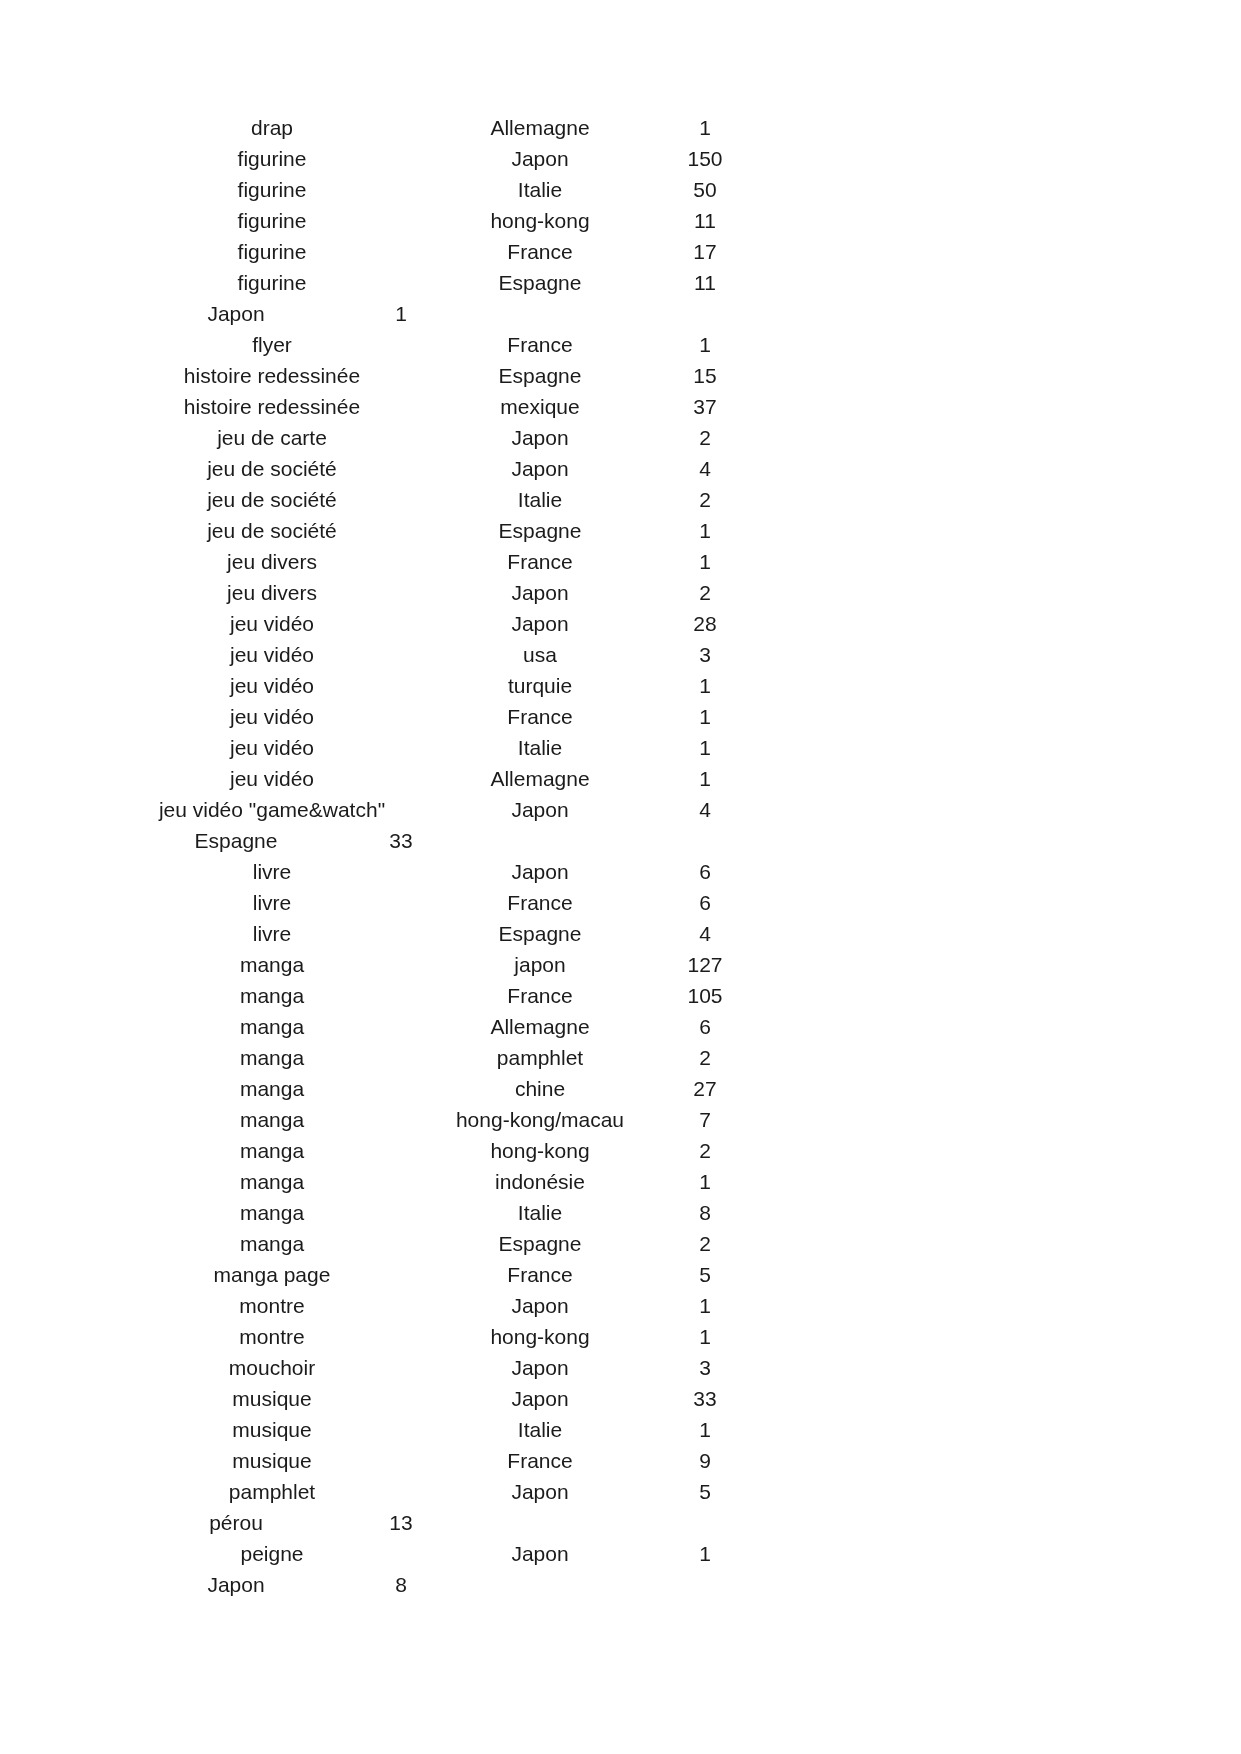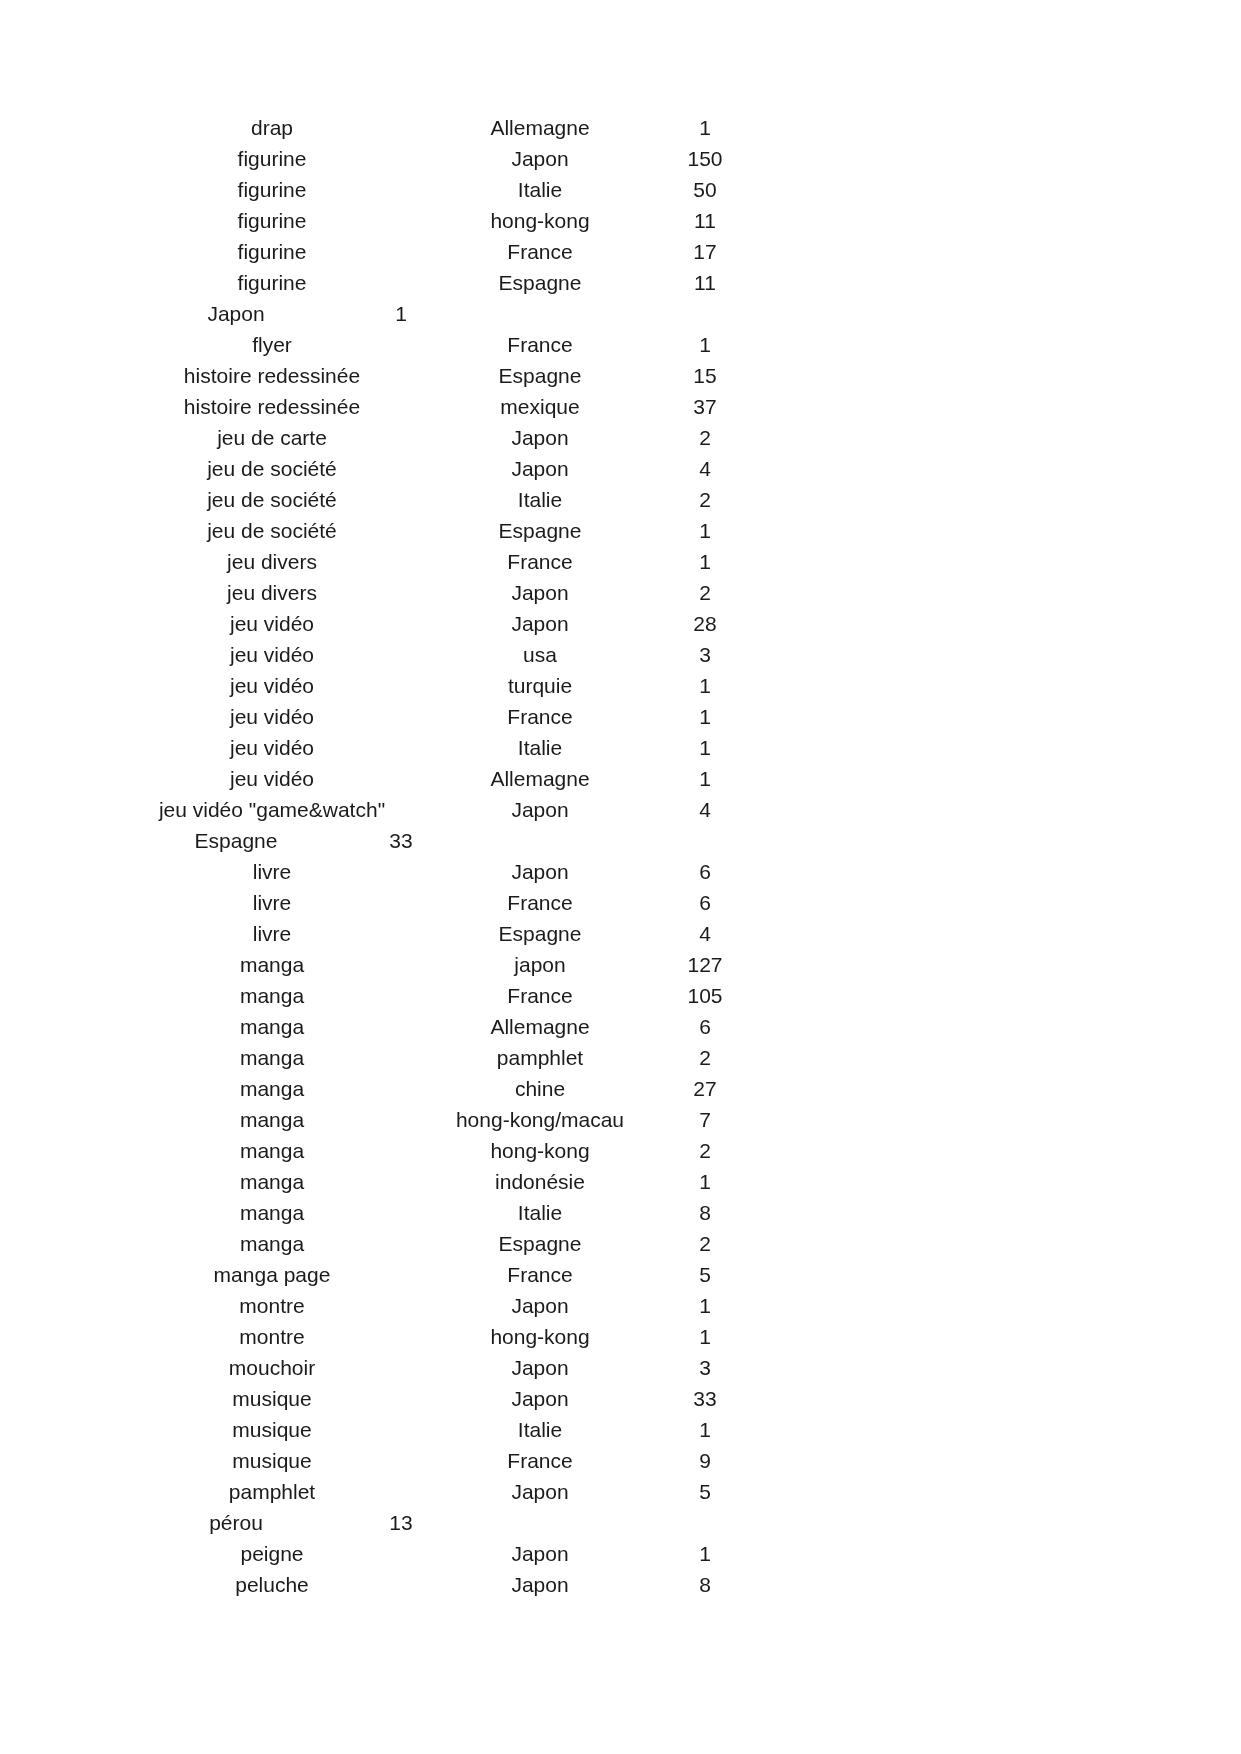--- a/index.html
+++ b/index.html
@@ -313,17 +313,16 @@
     <div class="cell c-count">13</div>
   </div>
 
   <div class="row">
     <div class="cell c-item">peigne</div>
     <div class="cell c-country">Japon</div>
     <div class="cell c-count">1</div>
   </div>
 
   <div class="row">
-    <div class="cell c-item">peluche</div>
     <div class="cell c-country">Japon</div>
     <div class="cell c-count">8</div>
   </div>
 </div>
 
 </body></html>

